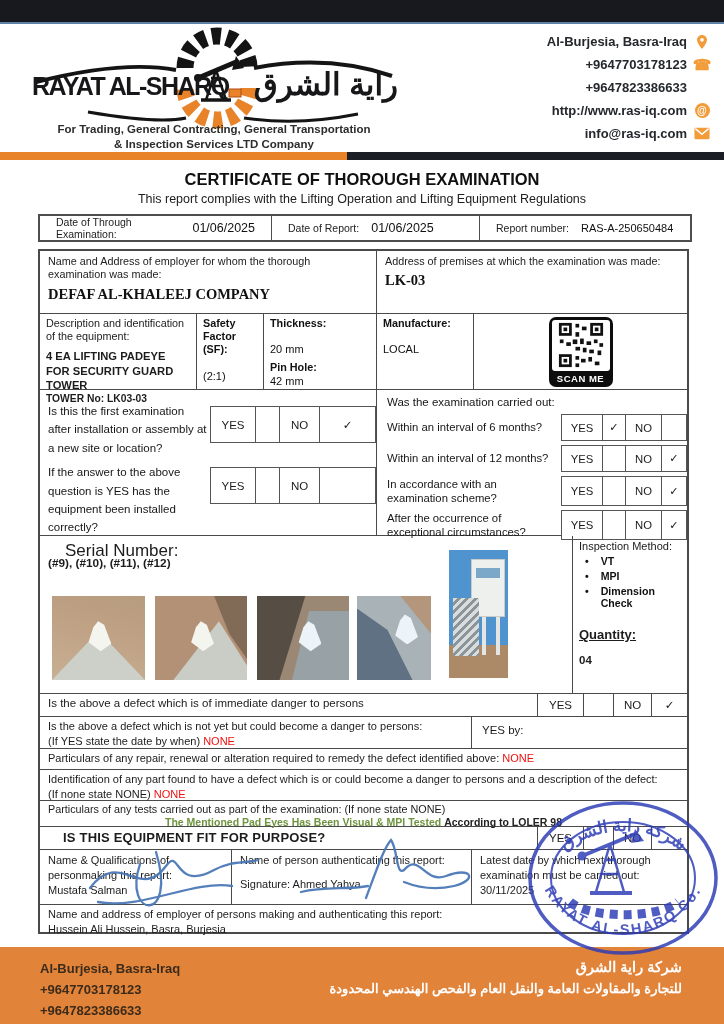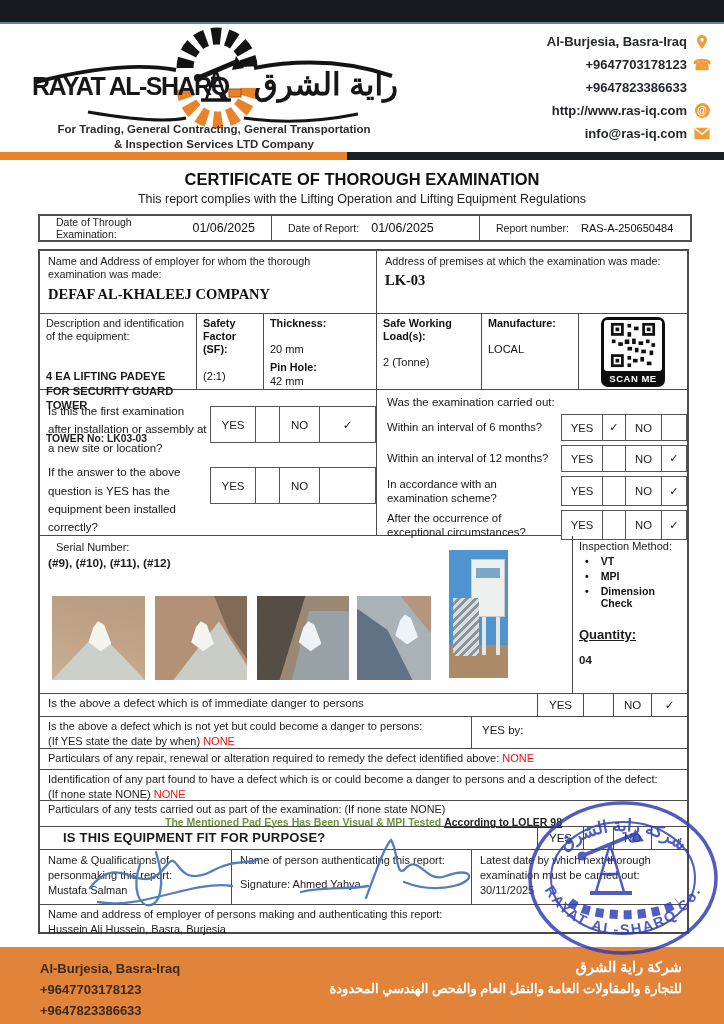--- a/index.html
+++ b/index.html
@@ -43,21 +43,21 @@
   .row { border-top:1.5px solid #4a4a4a; }
   .row:first-child { border-top:none; }
   .lbl { font-size:10.8px; color:#222; line-height:1.25; }
   .serif-val { font-family:"Liberation Serif",serif; font-weight:bold; font-size:14.5px; color:#111; margin-top:4px; }
 
   .rA { display:flex; height:62px; }
   .rA-left { width:337px; border-right:1.5px solid #4a4a4a; padding:4px 8px; }
   .rA-right { flex:1; padding:4px 8px; }
 
   .rB { display:flex; height:76px; }
-  .rB > div { border-right:1.5px solid #4a4a4a; padding:3px 6px;gap:20px; }
+  .rB > div { border-right:1.5px solid #4a4a4a; padding:3px 6px; }
   .rB > div:last-child { border-right:none; }
   .bq-desc { width:157px; display:flex; flex-direction:column; }
   .bq-sf { width:67px; } .bq-th { width:113px; } .bq-swl { width:105px; } .bq-man { width:97px; }
   .bq-qr { flex:1; display:flex; align-items:center; justify-content:center; padding:2px !important; }
   .blab { font-weight:bold; font-size:10.8px; line-height:1.2; color:#111; }
   .bval { font-size:11px; margin-top:13px; color:#111; }
   .desc-val { font-weight:bold; font-size:11.2px; margin-top:5px; line-height:1.3; }
   .tower-no { font-weight:bold; font-size:10.3px; margin-top:auto; }
   .qrbox { width:64px; height:70px; background:#0d0d0d; border-radius:7px; padding:3px; display:flex; flex-direction:column; align-items:center; }
   .qrbox .qq { background:#fff; border-radius:3px; width:58px; height:52px; display:flex; align-items:center; justify-content:center; }
@@ -76,21 +76,21 @@
   .qrow { display:flex; align-items:center; margin-bottom:4px; }
   .q-label { flex:1; font-size:11.3px; line-height:1.25; padding-right:5px; color:#161616; }
   .mini4r { display:flex; border:1.5px solid #555; height:27px; background:#fff; }
   .mini4r > div { display:flex; align-items:center; justify-content:center; font-size:11.3px; border-left:1.5px solid #555; }
   .mini4r > div:first-child { border-left:none; }
   .n-yes { width:40px; } .n-c1 { width:23px; } .n-no { width:36px; } .n-c2 { width:25px; }
   .qrow.tall .mini4r { height:30px; }
 
   .rD { display:flex; height:158px; }
   .rD-left { width:533px; border-right:1.5px solid #4a4a4a; position:relative; }
-  .serial-lbl { position:absolute; left:16px; top:5px; font-size:11px; }
+  .serial-lbl { position:absolute; left:25px; top:5px; font-size:17px; }
   .serial-val { position:absolute; left:8px; top:20px; font-size:11.8px; font-weight:bold; }
   .photo { position:absolute; overflow:hidden; }
   .p1 { left:12px; top:60px; width:93px; height:84px; background:linear-gradient(15deg,#c8b093 0%,#bfa184 60%,#b79c80 100%); }
   .p2 { left:115px; top:60px; width:92px; height:84px; background:#b29176; }
   .p3 { left:217px; top:60px; width:92px; height:84px; background:#9b8874; }
   .p4 { left:317px; top:60px; width:74px; height:84px; background:#a9b2b6; }
   .plate { position:absolute; left:0; bottom:0; width:100%; height:58%; background:#ccd0c8; clip-path:polygon(50% 0,100% 100%,0 100%); }
   .plate2 { position:absolute; right:-10%; bottom:0; width:90%; height:70%; background:#c9cdc5; clip-path:polygon(55% 0,100% 100%,0 100%); }
   .shadow2 { position:absolute; right:0; top:0; width:55%; height:75%; background:rgba(90,75,60,.55); clip-path:polygon(35% 0,100% 0,100% 100%,65% 60%); }
   .shadow3 { position:absolute; left:0; top:0; width:70%; height:100%; background:#564d44; clip-path:polygon(0 0,75% 0,35% 100%,0 100%); }
@@ -118,21 +118,21 @@
   .rE { height:23px; }
   .rE-text { flex:1; font-size:11.5px; padding:3px 8px; }
   .rF { height:32px; }
   .rF-left { width:432px; border-right:1.5px solid #4a4a4a; padding:2px 8px; font-size:11px; line-height:1.35; }
   .rF-right { flex:1; padding:7px 10px; font-size:11.5px; }
   .rG { height:21px; padding:3px 8px; font-size:11px; }
   .rH { height:31px; padding:2px 8px; font-size:11px; line-height:1.35; }
   .rI { height:26px; padding:2px 8px; font-size:10.8px; }
   .rI .center { text-align:center; font-size:10.5px; margin-top:1px; }
   .green { color:#6f9440; font-weight:bold; }
-  .boldnote { color:#222; font-weight:bold;text-decoration:underline; }
+  .boldnote { color:#222; font-weight:bold; }
   .red { color:#ee1111; }
   .rJ { height:23px; }
   .rJ-text { flex:1; font-weight:bold; font-size:13px; padding:3px 23px; letter-spacing:.2px; }
   .rK { display:flex; height:55px; }
   .rK > div { border-right:1.5px solid #4a4a4a; padding:3px 8px; font-size:11px; line-height:1.35; }
   .rK > div:last-child { border-right:none; }
   .k1 { width:192px; } .k2 { width:240px; } .k3 { flex:1; }
   .sig-label { margin-top:9px; }
   .rL { height:28px; padding:2px 8px; font-size:11px; line-height:1.35; }
 
@@ -263,24 +263,20 @@
       </div>
       <div class="bq-sf">
         <div class="blab">Safety Factor (SF):</div>
         <div class="bval" style="margin-top:14px">(2:1)</div>
       </div>
       <div class="bq-th">
         <div class="blab">Thickness:</div>
         <div class="bval">20 mm</div>
         <div class="blab" style="margin-top:6px">Pin Hole:</div>
         <div class="bval" style="margin-top:1px">42 mm</div>
-      </div>
-      <div class="bq-swl">
-        <div class="blab">Safe Working Load(s):</div>
-        <div class="bval" style="margin-top:13px">2 (Tonne)</div>
       </div>
       <div class="bq-man">
         <div class="blab">Manufacture:</div>
         <div class="bval" style="margin-top:13px">LOCAL</div>
       </div>
       <div class="bq-qr">
         <div class="qrbox">
           <div class="qq">
             <svg width="48" height="46" viewBox="0 0 50 50">
               <g fill="#111">

